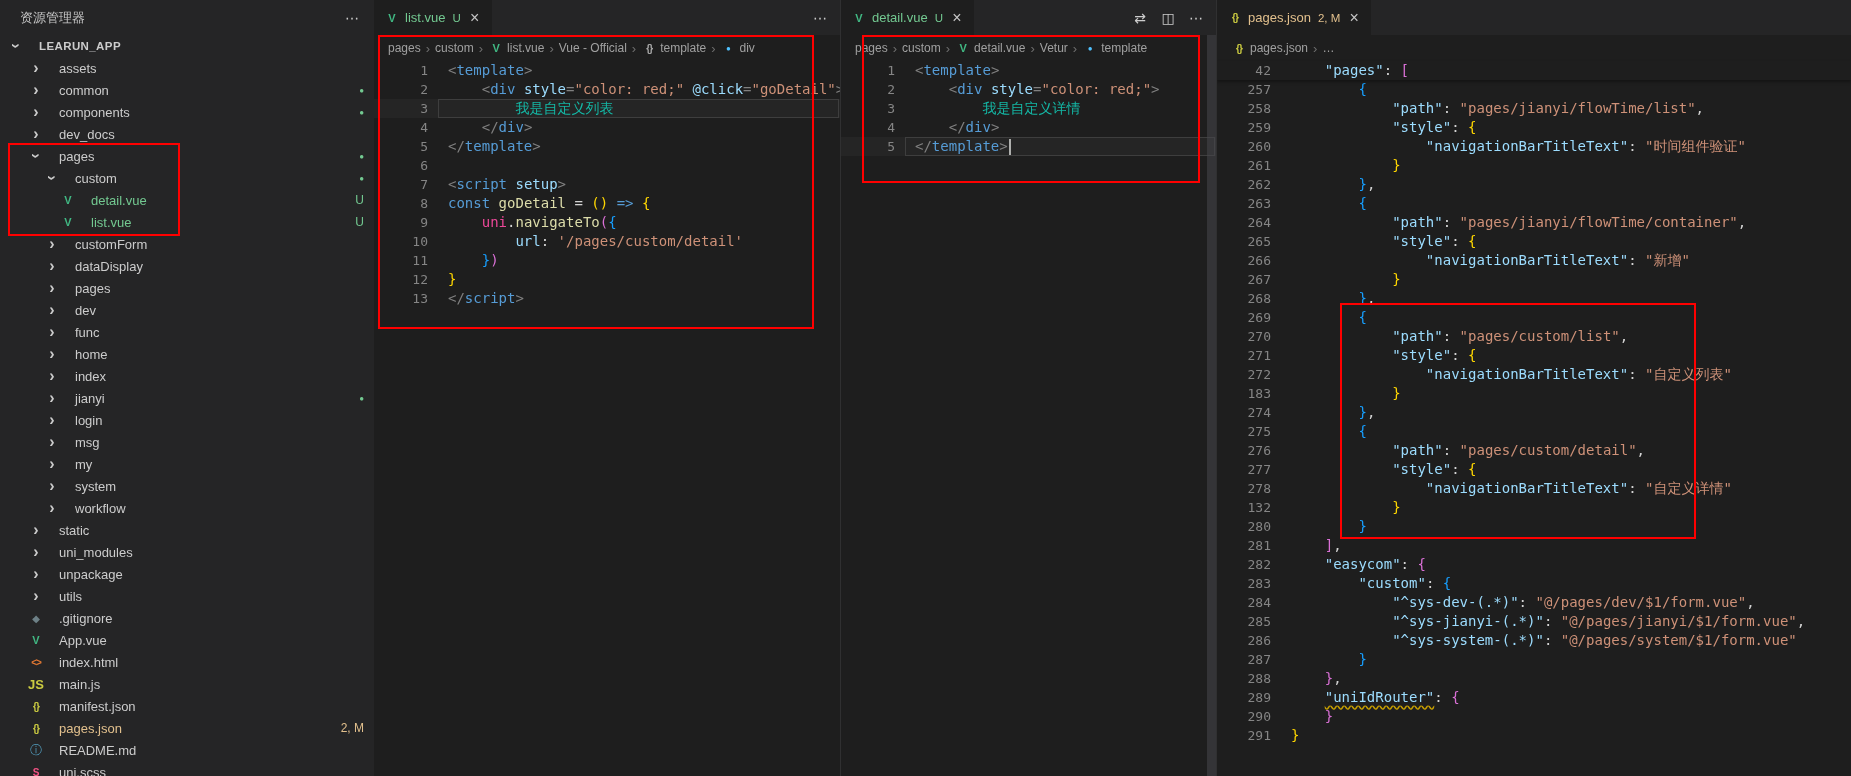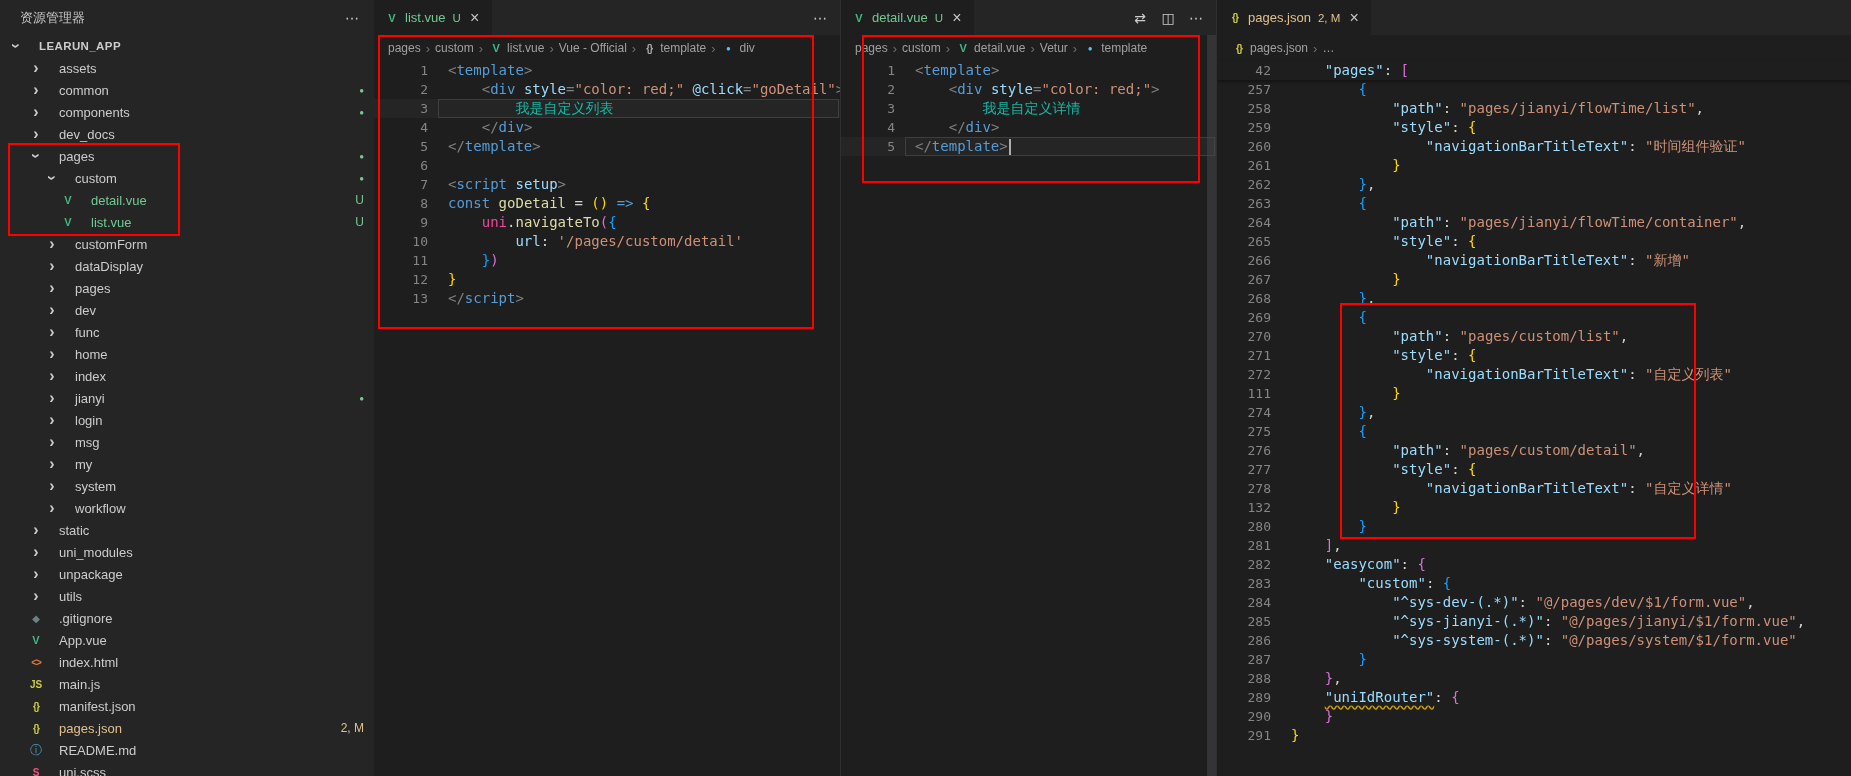--- a/index.html
+++ b/index.html
@@ -25,21 +25,21 @@
   .st-untracked .tlabel, .st-untracked .tbadge { color:#73c991; }
   .st-modified .tlabel, .st-modified .tbadge { color:#e2c08d; }
 
   
   .ic { display:inline-flex; align-items:center; justify-content:center;
         width:16px; flex:none; font-style:normal; }
   .ic-chev { color:#cccccc; font-size:16px; font-weight:bold; line-height:1; }
   .ic-chev.down { transform:rotate(90deg); }
   .ic-vue  { color:#41b883; font-weight:bold; font-size:11px; }
   .ic-json { color:#cbcb41; font-weight:bold; font-size:10px; letter-spacing:-1px; }
-  .ic-js   { color:#cbcb41; font-weight:bold; font-size:10px; }
+  .ic-js   { color:#cbcb41; font-weight:bold; font-size:13px; }
   .ic-html { color:#e37933; font-weight:bold; font-size:10px; letter-spacing:-1px; }
   .ic-md   { color:#519aba; font-size:12px; }
   .ic-git  { color:#6d8086; font-size:10px; }
   .ic-scss { color:#f55385; font-weight:bold; font-size:10px; }
   .ic-braces { color:#a9a9a9; font-weight:bold; font-size:10px; letter-spacing:-1px; }
   .ic-symbol { color:#4fc1ff; font-size:8px; }
   .ic-close { color:#c5c5c5; font-size:16px; width:18px; cursor:pointer; }
   .ic-action { color:#cccccc; font-size:14px; cursor:pointer; }
 
   
@@ -487,21 +487,21 @@
           </div>
           <div class="crow">
             <span class="lnum">271</span>
             <span class="ltext"><span class="s-txt">            </span><span class="s-attr">"style"</span><span class="s-def">: </span><span class="s-b1">{</span></span>
           </div>
           <div class="crow">
             <span class="lnum">272</span>
             <span class="ltext"><span class="s-txt">                </span><span class="s-attr">"navigationBarTitleText"</span><span class="s-def">: </span><span class="s-str">"自定义列表"</span></span>
           </div>
           <div class="crow">
-            <span class="lnum">111</span>
+            <span class="lnum">183</span>
             <span class="ltext"><span class="s-txt">            </span><span class="s-b1">}</span></span>
           </div>
           <div class="crow">
             <span class="lnum">274</span>
             <span class="ltext"><span class="s-txt">        </span><span class="s-b3">}</span><span class="s-def">,</span></span>
           </div>
           <div class="crow">
             <span class="lnum">275</span>
             <span class="ltext"><span class="s-txt">        </span><span class="s-b3">{</span></span>
           </div>

